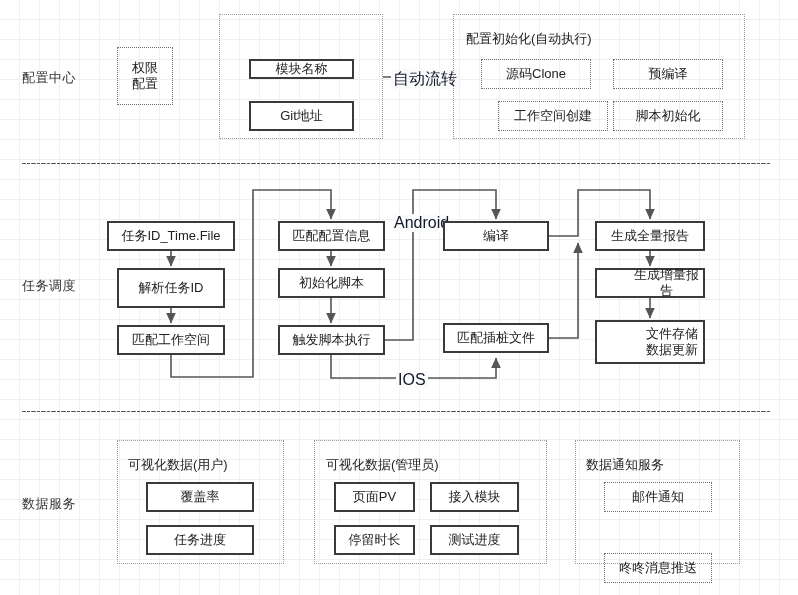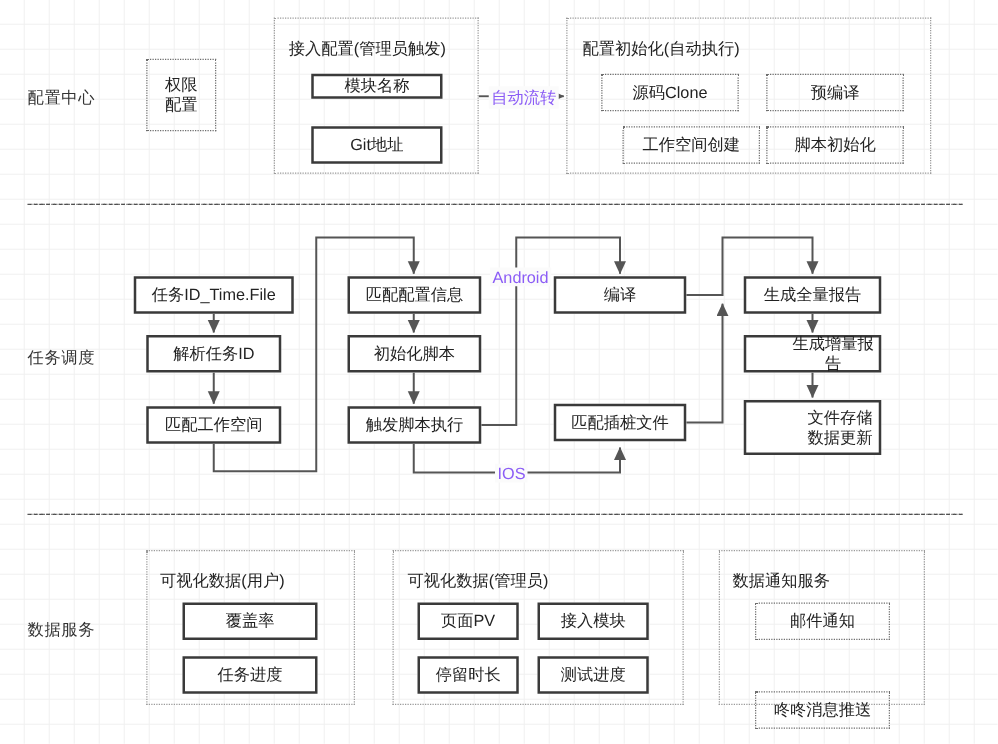--- a/index.html
+++ b/index.html
@@ -73,22 +73,22 @@
     white-space:nowrap;
   }
   
   svg.wires{
     position:absolute;left:0;top:0;
     width:798px;height:595px;
     pointer-events:none;
   }
   .edge-label{
     position:absolute;
-    font-size:13px;
-    color:#8b5cf6;
+    font-size:16px;
+    color:#0f172a;
     background:#fbfbfb;
     padding:0 2px;
     white-space:nowrap;
   }
 </style>
 </head>
 <body>
 
 <div id="canvas">
 
@@ -132,35 +132,34 @@
   <div class="row-label" style="left:22px;top:69px;">配置中心</div>
   <div class="row-label" style="left:22px;top:277px;">任务调度</div>
   <div class="row-label" style="left:22px;top:495px;">数据服务</div>
 
   <div class="box dotted" style="left:117px;top:47px;width:56px;height:58px;flex-direction:column;">
     <span>权限</span>
     <span>配置</span>
   </div>
 
   <div class="group" style="left:219px;top:14px;width:164px;height:125px;"></div>
-  <div class="group-title" style="left:231px;top:30px;">接入配置(管理员触发)</div>
   <div class="box solid" style="left:249px;top:59px;width:105px;height:20px;">模块名称</div>
   <div class="box solid" style="left:249px;top:101px;width:105px;height:30px;">Git地址</div>
 
   <div class="edge-label" style="left:391px;top:69px;">自动流转</div>
 
   <div class="group" style="left:453px;top:14px;width:292px;height:125px;"></div>
   <div class="group-title" style="left:466px;top:30px;">配置初始化(自动执行)</div>
   <div class="box dotted" style="left:481px;top:59px;width:110px;height:30px;">源码Clone</div>
   <div class="box dotted" style="left:613px;top:59px;width:110px;height:30px;">预编译</div>
   <div class="box dotted" style="left:481px;top:101px;width:110px;height:30px;margin-left:17px;">工作空间创建</div>
   <div class="box dotted" style="left:613px;top:101px;width:110px;height:30px;">脚本初始化</div>
 
   <div class="box solid" style="left:107px;top:221px;width:128px;height:30px;">任务ID_Time.File</div>
-  <div class="box solid" style="left:117px;top:268px;width:108px;height:30px;">解析任务ID</div>
+  <div class="box solid" style="left:117px;top:268px;width:108px;height:40px;">解析任务ID</div>
   <div class="box solid" style="left:117px;top:325px;width:108px;height:30px;">匹配工作空间</div>
 
   <div class="box solid" style="left:278px;top:221px;width:107px;height:30px;">匹配配置信息</div>
   <div class="box solid" style="left:278px;top:268px;width:107px;height:30px;">初始化脚本</div>
   <div class="box solid" style="left:278px;top:325px;width:107px;height:30px;">触发脚本执行</div>
 
   <div class="edge-label" style="left:392px;top:214px;">Android</div>
   <div class="edge-label" style="left:396px;top:371px;">IOS</div>
 
   <div class="box solid" style="left:443px;top:221px;width:106px;height:30px;">编译</div>

